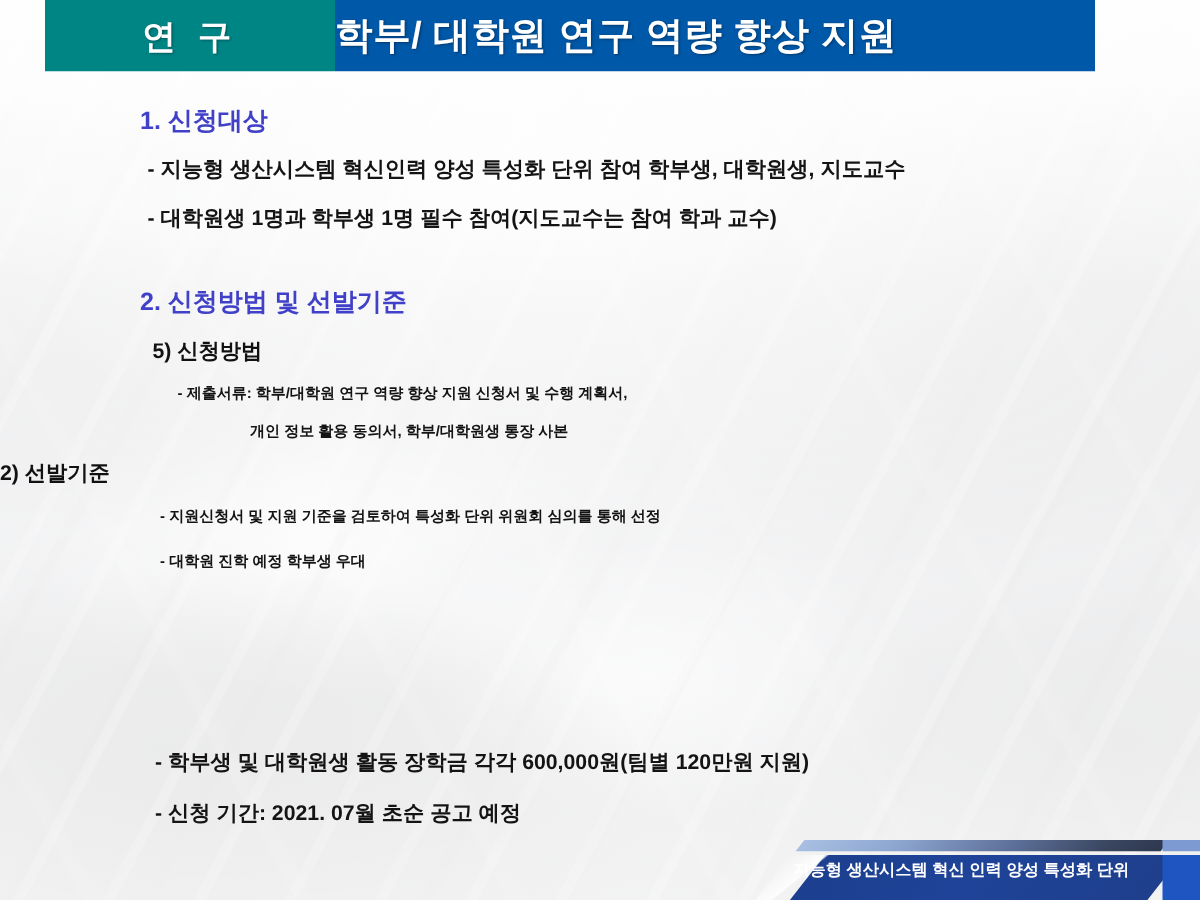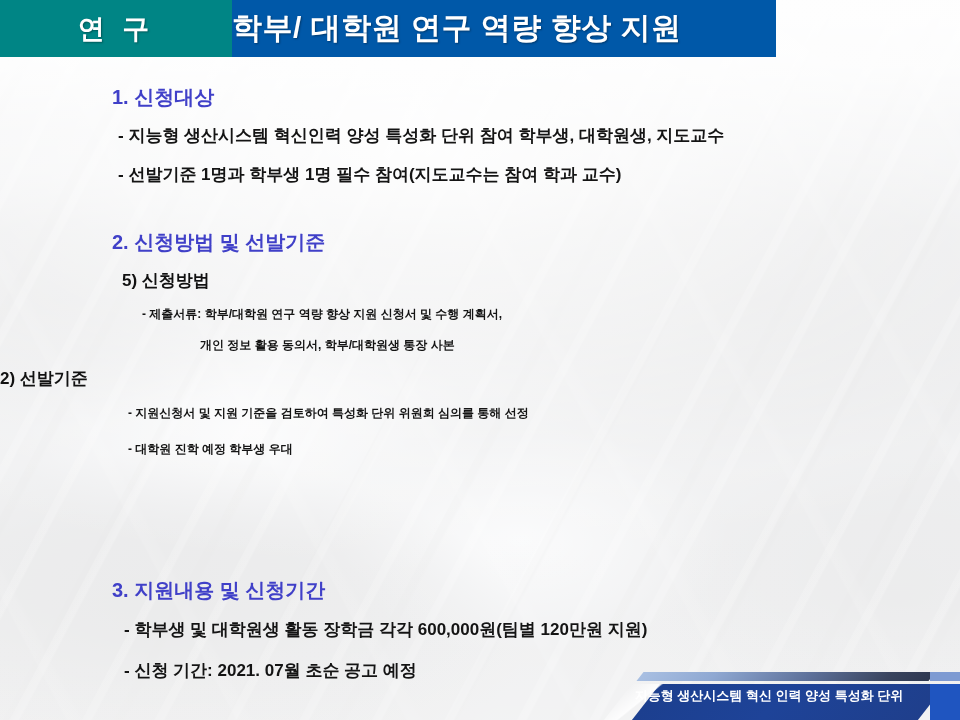--- a/index.html
+++ b/index.html
@@ -93,25 +93,26 @@
   }
   .bg-wash2 {
     background:
       radial-gradient(ellipse 900px 420px at 420px 150px, rgba(255,255,255,0.92) 0%, rgba(255,255,255,0.45) 55%, rgba(255,255,255,0.10) 100%);
   }
 
   
   #header {
     position: absolute;
     left: 0; top: 0;
-    width: 776px;
+    width: 840px;
     height: 57px;
     z-index: 5;
     display: flex;
     align-items: stretch;
+    padding-left: 36px;
   }
   #header-tag {
     width: 232px;
     background: #008585;
     display: flex;
     align-items: center;
     justify-content: center;
   }
   #header-tag .tag-text {
     color: #ffffff;
@@ -273,35 +274,34 @@
     <div id="header-title">
       <span class="title-text">학부/ 대학원 연구 역량 향상 지원</span>
     </div>
   </div>
 
   <div id="content">
 
     <div class="block" style="top:30px;">
       <div class="sec-heading" style="margin-left:112px;">1. 신청대상</div>
       <div class="bullet" style="margin-left:118px; margin-top:20px;">- 지능형 생산시스템 혁신인력 양성 특성화 단위 참여 학부생, 대학원생, 지도교수</div>
-      <div class="bullet" style="margin-left:118px; margin-top:22px;">- 선발기준 1명과 학부생 1명 필수 참여(지도교수는 참여 학과 교수)</div>
+      <div class="bullet" style="margin-left:118px; margin-top:22px;">- 대학원생 1명과 학부생 1명 필수 참여(지도교수는 참여 학과 교수)</div>
     </div>
 
     <div class="block" style="top:175px;">
       <div class="sec-heading" style="margin-left:112px;">2. 신청방법 및 선발기준</div>
       <div class="sub-heading" style="margin-left:122px; margin-top:20px;">5) 신청방법</div>
       <div class="bullet small" style="margin-left:142px; margin-top:19px;">- 제출서류: 학부/대학원 연구 역량 향상 지원 신청서 및 수행 계획서,</div>
       <div class="bullet small" style="margin-left:200px; margin-top:19px;">개인 정보 활용 동의서, 학부/대학원생 통장 사본</div>
       <div class="sub-heading" style="margin-top:19px;">2) 선발기준</div>
       <div class="bullet small" style="margin-left:128px; margin-top:20px;">- 지원신청서 및 지원 기준을 검토하여 특성화 단위 위원회 심의를 통해 선정</div>
       <div class="bullet small" style="margin-left:128px; margin-top:24px;">- 대학원 진학 예정 학부생 우대</div>
     </div>
 
     <div class="block" style="top:523px;">
-      <div class="sec-heading" style="margin-left:112px;">3. 지원내용 및 신청기간</div>
       <div class="bullet" style="margin-left:124px; margin-top:21px;">- 학부생 및 대학원생 활동 장학금 각각 600,000원(팀별 120만원 지원)</div>
       <div class="bullet" style="margin-left:124px; margin-top:24px;">- 신청 기간: 2021. 07월 초순 공고 예정</div>
     </div>
 
   </div>
 
   <div id="footer">
     <div id="footer-strip">
       <div class="strip-thin"></div>
       <div class="strip-thin-right"></div>

